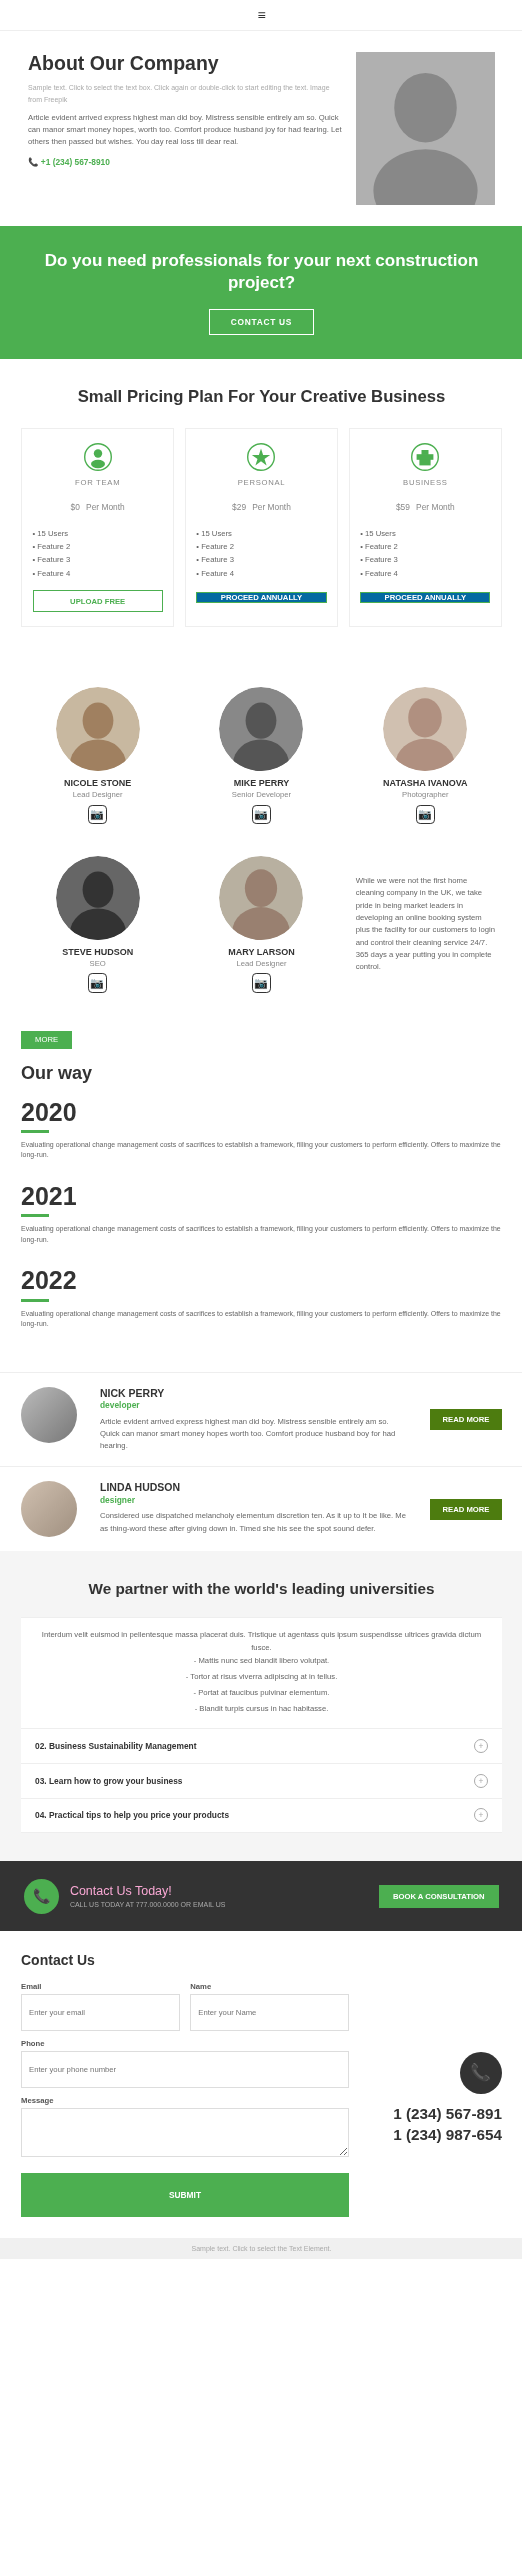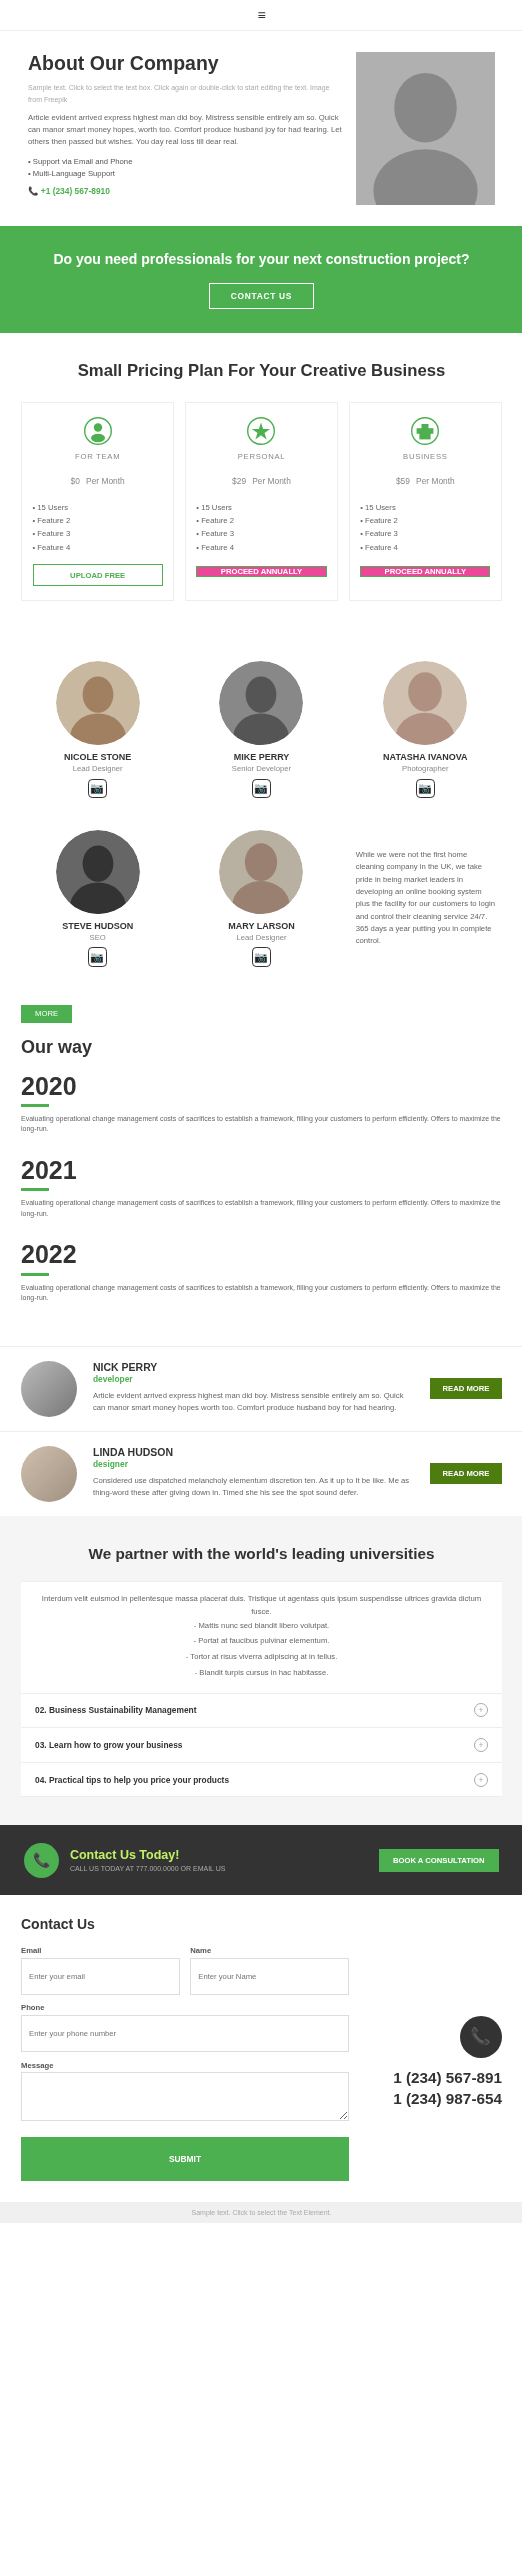--- a/index.html
+++ b/index.html
@@ -16,38 +16,38 @@
     .about-text .freepik-note { font-size: 7px; color: #aaa; margin-bottom: 7px; }
     .about-text p { font-size: 7.7px; color: #666; line-height: 1.6; margin-bottom: 8.4px; }
     .about-text ul { list-style: none; font-size: 7.7px; color: #555; margin-bottom: 8.4px; }
     .about-text ul li { margin-bottom: 2.8px; }
     .about-text ul li::before { content: "• "; }
     .about-phone { color: #4caf50; font-weight: bold; font-size: 8.4px; }
     .person-placeholder { width: 139px; height: 153px; background: linear-gradient(135deg, #bbb 0%, #888 100%); border-radius: 2.8px; display: flex; align-items: center; justify-content: center; }
 
     
     .green-banner { background: #4caf50; padding: 24.4px 28px; text-align: center; }
-    .green-banner h2 { color: #fff; font-size: 14px; font-weight: 900; margin-bottom: 14px; line-height: 1.3; }
+    .green-banner h2 { color: #fff; font-size: 17px; font-weight: 900; margin-bottom: 14px; line-height: 1.3; }
     .contact-btn { background: transparent; border: 1.4px solid #fff; color: #fff; padding: 7px 21px; font-size: 8.4px; font-weight: bold; cursor: pointer; letter-spacing: 0.7px; }
 
     
     .pricing-section { padding: 28px 21px; text-align: center; }
     .pricing-section h2 { font-size: 16.7px; font-weight: 900; margin-bottom: 21px; }
     .pricing-cards { display: flex; gap: 10.5px; justify-content: center; }
     .pricing-card { flex: 1; border: 0.7px solid #eee; padding: 14px 10.5px; text-align: center; }
     .pricing-icon { width: 28px; height: 28px; margin: 0 auto 7px; }
     .pricing-icon svg { width: 28px; height: 28px; }
     .pricing-label { font-size: 7.7px; color: #888; margin-bottom: 3.5px; text-transform: uppercase; letter-spacing: 0.7px; }
     .pricing-price { font-size: 22px; font-weight: 900; }
     .pricing-price span { font-size: 8.4px; font-weight: normal; color: #888; }
     .pricing-features { list-style: none; text-align: left; font-size: 7.7px; color: #666; margin: 10.5px 0; }
     .pricing-features li { padding: 2.1px 0; }
     .pricing-features li::before { content: "• "; }
     .upload-btn { background: #fff; border: 1.4px solid #4caf50; color: #4caf50; padding: 5.6px 14px; font-size: 7.7px; font-weight: bold; cursor: pointer; width: 100%; text-transform: uppercase; }
-    .proceed-btn { background: #ec4899; border: 1.4px solid #4caf50; color: #fff; padding: 0 14px; font-size: 7.7px; font-weight: bold; cursor: pointer; width: 100%; text-transform: uppercase; }
+    .proceed-btn { background: #0369a1; border: 1.4px solid #4caf50; color: #fff; padding: 0 14px; font-size: 7.7px; font-weight: bold; cursor: pointer; width: 100%; text-transform: uppercase; }
 
     
     .team-section { padding: 21px; }
     .team-grid { display: grid; grid-template-columns: repeat(3, 1fr); gap: 10.5px; }
     .team-card { text-align: center; padding: 10.5px 7px; }
     .team-name { font-size: 9px; font-weight: 900; text-transform: uppercase; margin-bottom: 2.1px; }
     .team-role { font-size: 7.7px; color: #888; margin-bottom: 5.6px; }
     .instagram-icon { width: 19.5px; height: 19.5px; border: 1.4px solid #333; border-radius: 4.2px; display: inline-flex; align-items: center; justify-content: center; font-size: 11px; cursor: pointer; }
     .team-text { font-size: 7.7px; color: #666; line-height: 1.6; padding: 7px 0; }
 
@@ -57,21 +57,21 @@
     .ourway-section { padding: 7px 21px 21px; }
     .ourway-section h2 { font-size: 18px; font-weight: 900; margin-bottom: 14px; }
     .timeline { display: flex; gap: 21px; margin-bottom: 21px; flex-direction: column; }
     .timeline-item { flex: 1; }
     .timeline-year { font-size: 25px; font-weight: 900; margin-bottom: 3.5px; }
     .timeline-bar { width: 28px; height: 2.8px; background: #4caf50; margin-bottom: 7px; }
     .timeline-text { font-size: 7px; color: #666; line-height: 1.5; }
 
     
     .team-members { display: flex; flex-direction: column; gap: 0; }
-    .member-row { display: flex; align-items: flex-start; padding: 14px 21px; border-top: 0.7px solid #eee; gap: 16px; }
+    .member-row { display: flex; align-items: flex-start; padding: 14px 21px; border-top: 0.7px solid #eee; gap: 23px; }
     .member-photo-sm { width: 56px; height: 56px; border-radius: 50%; background: linear-gradient(135deg, #bbb 0%, #888 100%); flex-shrink: 0; }
     .member-info { flex: 1; }
     .member-name { font-size: 10.5px; font-weight: 900; margin-bottom: 1.4px; }
     .member-title { font-size: 8.4px; color: #4caf50; font-weight: bold; margin-bottom: 5.6px; }
     .member-desc { font-size: 7.7px; color: #666; line-height: 1.6; }
     .read-more-btn { background: #4d7c0f; color: #fff; border: none; padding: 5.6px 12.5px; font-size: 7.7px; font-weight: bold; cursor: pointer; white-space: nowrap; align-self: center; }
 
     
     .universities-section { background: #f5f5f5; padding: 28px 21px; text-align: center; }
     .universities-section h2 { font-size: 15.3px; font-weight: 900; margin-bottom: 17.4px; line-height: 1.3; }
@@ -84,21 +84,21 @@
     .accordion-title { font-size: 8.4px; font-weight: bold; color: #333; }
     .accordion-icon { width: 14px; height: 14px; border: 0.7px solid #aaa; border-radius: 50%; display: flex; align-items: center; justify-content: center; font-size: 8.4px; color: #aaa; }
     .accordion-content { padding: 10.5px 14px; font-size: 7.7px; color: #666; line-height: 1.7; background: #fff; border-top: 0.7px solid #eee; }
     .accordion-content ul { list-style: none; }
     .accordion-content ul li { margin-bottom: 2.8px; }
 
     
     .contact-banner { background: #333; display: flex; align-items: center; justify-content: space-between; padding: 17.4px 24.4px; }
     .contact-banner-left { display: flex; align-items: center; gap: 10.5px; }
     .contact-icon-circle { width: 35px; height: 35px; border-radius: 50%; background: #4caf50; display: flex; align-items: center; justify-content: center; }
-    .contact-banner-text h3 { color: #bef264; font-size: 12.5px; font-weight: 700; margin-bottom: 2.8px; }
+    .contact-banner-text h3 { color: #f9a8d4; font-size: 12.5px; font-weight: 400; margin-bottom: 2.8px; }
     .contact-banner-text p { color: #aaa; font-size: 7px; }
     .book-btn { background: #4caf50; color: #fff; border: none; padding: 7px 14px; font-size: 7.7px; font-weight: bold; cursor: pointer; text-transform: uppercase; white-space: nowrap; }
 
     
     .contact-form-section { padding: 21px 21px; }
     .contact-form-section h2 { font-size: 14px; font-weight: 900; margin-bottom: 14px; }
     .form-row { display: flex; gap: 10.5px; margin-bottom: 8.4px; }
     .form-group { flex: 1; display: flex; flex-direction: column; }
     .form-group label { font-size: 7.7px; color: #555; margin-bottom: 2.8px; font-weight: bold; }
     .form-group input, .form-group textarea { border: 0.7px solid #ddd; padding: 13px 7px; font-size: 7.7px; width: 100%; outline: none; }
@@ -119,24 +119,20 @@
 
 <div class="nav-bar">
   <span class="hamburger">≡</span>
 </div>
 
 <div class="about-section">
   <div class="about-text">
     <h1>About Our Company</h1>
     <p class="freepik-note">Sample text. Click to select the text box. Click again or double-click to start editing the text. Image from Freepik</p>
     <p>Article evident arrived express highest man did boy. Mistress sensible entirely am so. Quick can manor smart money hopes, worth too. Comfort produce husband joy for had fearing. Let others then passed but wishes. You day real loss till dear real.</p>
-    <ul>
-      <li>Support via Email and Phone</li>
-      <li>Multi-Language Support</li>
-    </ul>
     <div class="about-phone">
       <span>📞 </span>
       <span>+1 (234) 567-8910</span>
     </div>
   </div>
   <div class="person-placeholder">
     <svg width="139" height="153" viewBox="0 0 200 220" xmlns="http://www.w3.org/2000/svg">
       <rect width="200" height="220" fill="#b0b0b0"></rect>
       <ellipse cx="100" cy="80" rx="45" ry="50" fill="#888"></ellipse>
       <ellipse cx="100" cy="200" rx="75" ry="60" fill="#888"></ellipse>
@@ -349,22 +345,22 @@
 
 <div class="universities-section">
   <h2>We partner with the world's leading universities</h2>
   <div class="accordion">
 
     <div class="accordion-item">
       <div class="accordion-content">
         <p>Interdum velit euismod in pellentesque massa placerat duis. Tristique ut agentass quis ipsum suspendisse ultrices gravida dictum fusce.</p>
         <ul>
           <li>- Mattis nunc sed blandit libero volutpat.</li>
+          <li>- Tortor at risus viverra adipiscing at in tellus.</li>
           <li>- Portat at faucibus pulvinar elementum.</li>
-          <li>- Tortor at risus viverra adipiscing at in tellus.</li>
           <li>- Blandit turpis cursus in hac habitasse.</li>
         </ul>
       </div>
     </div>
 
     <div class="accordion-item">
       <div class="accordion-header">
         <span class="accordion-title">02. Business Sustainability Management</span>
         <span class="accordion-icon">+</span>
       </div>

